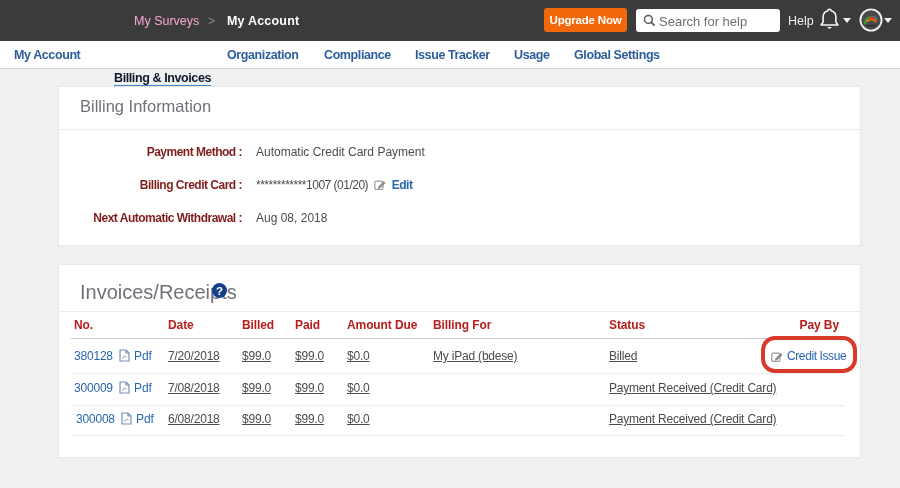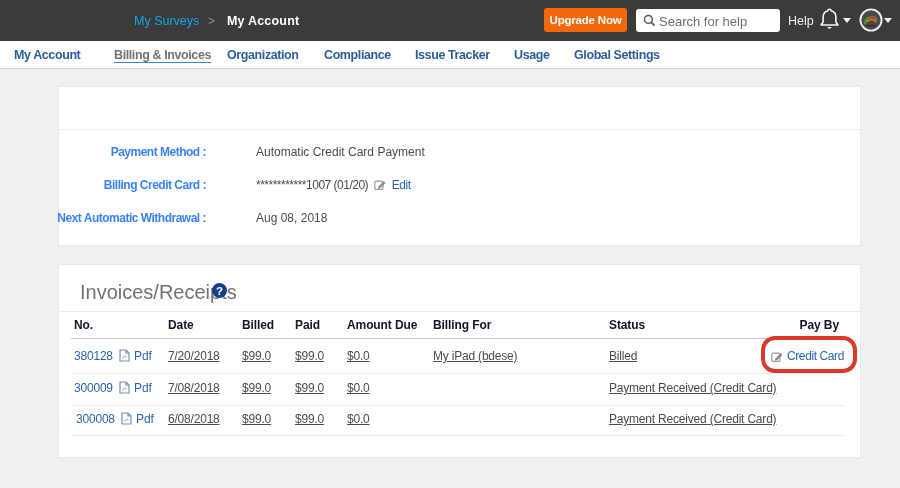--- a/index.html
+++ b/index.html
@@ -4,47 +4,47 @@
 <style>
   * { margin:0; padding:0; box-sizing:border-box; }
   html,body { width:900px; height:488px; background:#f0f0f1; font-family:"Liberation Sans",sans-serif; overflow:hidden; }
   .abs { position:absolute; }
   #page { position:relative; width:900px; height:488px; }
 
   
   #hdr { position:absolute; left:0; top:0; width:900px; height:41px; background:#3b3b3b; }
   #hdrblue { position:absolute; left:0; top:0; width:108px; height:41px; background:#1f82d9; }
   #surveys { position:absolute; left:44px; top:14px; font-size:12.5px; color:#fff; letter-spacing:0.2px; }
-  #bc1 { position:absolute; left:134px; top:14px; font-size:12.5px; color:#0ea5e9; }
+  #bc1 { position:absolute; left:134px; top:14px; font-size:12.5px; color:#f9a8d4; }
   #bcsep { position:absolute; left:208px; top:14px; font-size:12px; color:#8f8f8f; }
   #bc2 { position:absolute; left:227px; top:13.5px; font-size:12.5px; font-weight:600; color:#fdfdfd; letter-spacing:0.2px; }
   #upg { position:absolute; left:544px; top:8px; width:83px; height:24px; background:#f2690c; border-radius:3px; color:#fff; font-size:11.5px; font-weight:700; text-align:center; line-height:24px; letter-spacing:-0.2px; }
   #sbox { position:absolute; left:636px; top:9px; width:144px; height:23px; background:#fff; border-radius:3px; }
   #sph { position:absolute; left:23px; top:5px; font-size:13px; color:#6e6e6e; }
   #help { position:absolute; left:788px; top:14px; font-size:12.5px; color:#f2f2f2; }
   .caret { width:0; height:0; border-left:4.5px solid transparent; border-right:4.5px solid transparent; border-top:5.5px solid #efefef; }
 
   
   #nav { position:absolute; left:0; top:41px; width:900px; height:28px; background:#fff; border-bottom:1px solid #d7d7d7; }
   .ni { position:absolute; top:7px; font-size:12.5px; font-weight:600; color:#2d5d9c; white-space:nowrap; letter-spacing:-0.4px; }
-  .ni.active { color:#737373; text-decoration:underline; text-decoration-color:#3a84c8; text-underline-offset:3px; }
+  .ni.active { color:#0f172a; text-decoration:underline; text-decoration-color:#3a84c8; text-underline-offset:3px;margin-top:23px; }
 
   
   .card { position:absolute; left:58px; width:803px; background:#fff; border:1px solid #e9e9ea; }
   #card1 { top:86px; height:160px; }
   #card2 { top:264px; height:194px; }
   .ctitle { color:#70707a; letter-spacing:0; }
   .hr { position:absolute; left:0; width:801px; height:1px; background:#ececed; }
 
-  .lbl { position:absolute; font-size:12px; font-weight:700; color:#3b82f6; text-align:right; right:654px; white-space:nowrap; letter-spacing:-0.5px; }
+  .lbl { position:absolute; font-size:12px; font-weight:700; color:#7f1d1d; text-align:right; right:618px; white-space:nowrap; letter-spacing:-0.5px; }
   .val { position:absolute; left:197px; font-size:12px; color:#4b4b50; white-space:nowrap; }
   .blue { color:#2a66ad; }
 
   
-  .th { position:absolute; font-size:12px; font-weight:700; color:#0f172a; white-space:nowrap; letter-spacing:-0.1px;text-align:center; }
+  .th { position:absolute; font-size:12px; font-weight:700; color:#b91c1c; white-space:nowrap; letter-spacing:-0.1px;text-align:center; }
   .td { position:absolute; font-size:12px; color:#4b4b50; white-space:nowrap; letter-spacing:-0.2px;text-decoration:underline; }
   .tdl { position:absolute; font-size:12px; color:#2a66ad; white-space:nowrap; letter-spacing:-0.2px; }
 
   #redrect { position:absolute; left:702px; top:71px; width:96px; height:37px; border:4.5px solid #d9392a; border-radius:14px; }
 </style>
 </head>
 <body>
 <div id="page">
 
   <div id="hdr">
@@ -80,32 +80,33 @@
     <span class="ni" style="left:14px">My Account</span>
     <span class="ni active" style="left:114px">Billing &amp; Invoices</span>
     <span class="ni" style="left:227px">Organization</span>
     <span class="ni" style="left:324px">Compliance</span>
     <span class="ni" style="left:415px">Issue Tracker</span>
     <span class="ni" style="left:514px">Usage</span>
     <span class="ni" style="left:574px">Global Settings</span>
   </div>
 
   <div class="card" id="card1">
+    <span class="ctitle abs" style="left:21px;top:10px;font-size:16.5px">Billing Information</span>
     <div class="hr" style="top:42px"></div>
 
     <span class="lbl" style="top:58px">Payment Method :</span>
     <span class="val" style="top:58px">Automatic Credit Card Payment</span>
 
     <span class="lbl" style="top:91px">Billing Credit Card :</span>
     <span class="val" style="top:91px;letter-spacing:-0.5px">************1007 (01/20)
       <svg style="vertical-align:-2px;margin-left:3px" width="12" height="12" viewBox="0 0 12 12">
         <rect x="0.8" y="2.2" width="8.2" height="8.2" rx="1.5" fill="none" stroke="#9a9a9a" stroke-width="1.2"></rect>
         <path d="M4.4 7.4 L9.7 2.1 L11.5 3.9 L6.2 9.2 L3.9 9.7 Z" fill="#8e8e8e"></path>
       </svg>
-      <span class="blue" style="font-weight:400;margin-left:3px">Edit</span>
+      <span class="blue" style="font-weight:700;margin-left:3px">Edit</span>
     </span>
 
     <span class="lbl" style="top:124px">Next Automatic Withdrawal :</span>
     <span class="val" style="top:124px">Aug 08, 2018</span>
   </div>
 
   <div class="card" id="card2">
     <span class="ctitle abs" style="left:21px;top:16px;font-size:20px">Invoices/Receipts</span>
     <svg class="abs" style="left:153px;top:18px" width="15" height="15" viewBox="0 0 15 15">
       <circle cx="7.5" cy="7.5" r="7.5" fill="#16408c"></circle>
@@ -133,21 +134,21 @@
     <span class="td" style="left:109px;top:84px">7/20/2018</span>
     <span class="td" style="left:183px;top:84px">$99.0</span>
     <span class="td" style="left:236px;top:84px">$99.0</span>
     <span class="td" style="left:288px;top:84px">$0.0</span>
     <span class="td" style="left:374px;top:84px">My iPad (bdese)</span>
     <span class="td" style="left:550px;top:84px">Billed</span>
     <svg class="abs" style="left:712px;top:86px" width="12" height="12" viewBox="0 0 12 12">
         <rect x="0.8" y="2.2" width="8.2" height="8.2" rx="1.5" fill="none" stroke="#9a9a9a" stroke-width="1.2"></rect>
         <path d="M4.4 7.4 L9.7 2.1 L11.5 3.9 L6.2 9.2 L3.9 9.7 Z" fill="#8e8e8e"></path>
       </svg>
-    <span class="tdl" style="left:728px;top:84px;letter-spacing:-0.4px">Credit Card</span>
+    <span class="tdl" style="left:728px;top:84px;letter-spacing:-0.4px">Credit Issue</span>
     <div class="hr" style="top:108px;left:12px;width:773px"></div>
 
     <span class="tdl" style="left:15px;top:116px">300009
       <svg style="vertical-align:-2px;margin:0 1px 0 3px" width="11" height="13" viewBox="0 0 11 13">
         <path d="M1 1 H7 L10 4 V12 H1 Z" fill="none" stroke="#7a8fb5" stroke-width="1.2"></path>
         <path d="M7 1 V4 H10" fill="none" stroke="#7a8fb5" stroke-width="1.2"></path>
         <path d="M3.5 9.5 Q5.5 5.5 7.5 8.5" fill="none" stroke="#7a8fb5" stroke-width="1"></path>
       </svg>
       Pdf</span>
     <span class="td" style="left:109px;top:116px">7/08/2018</span>

